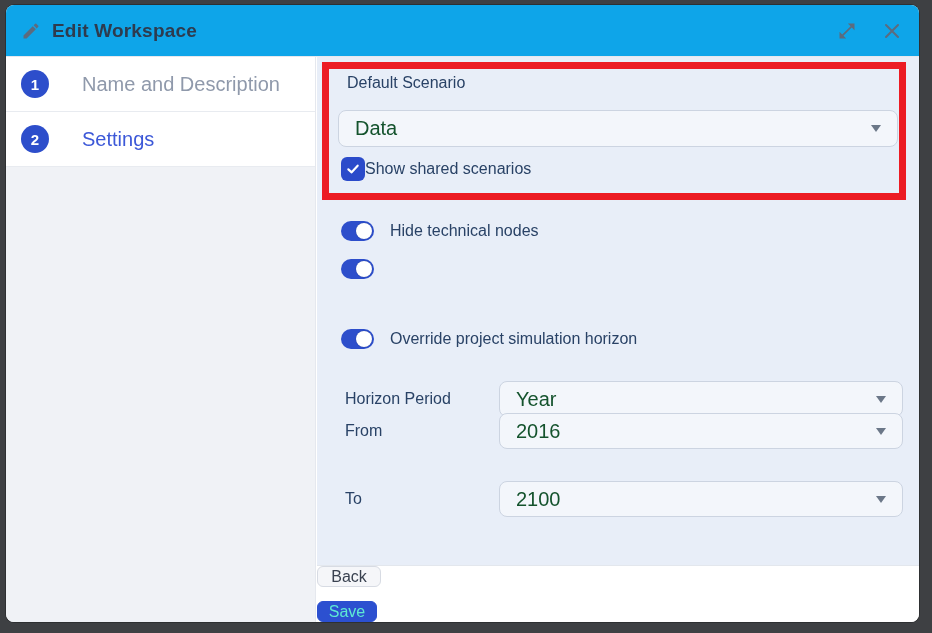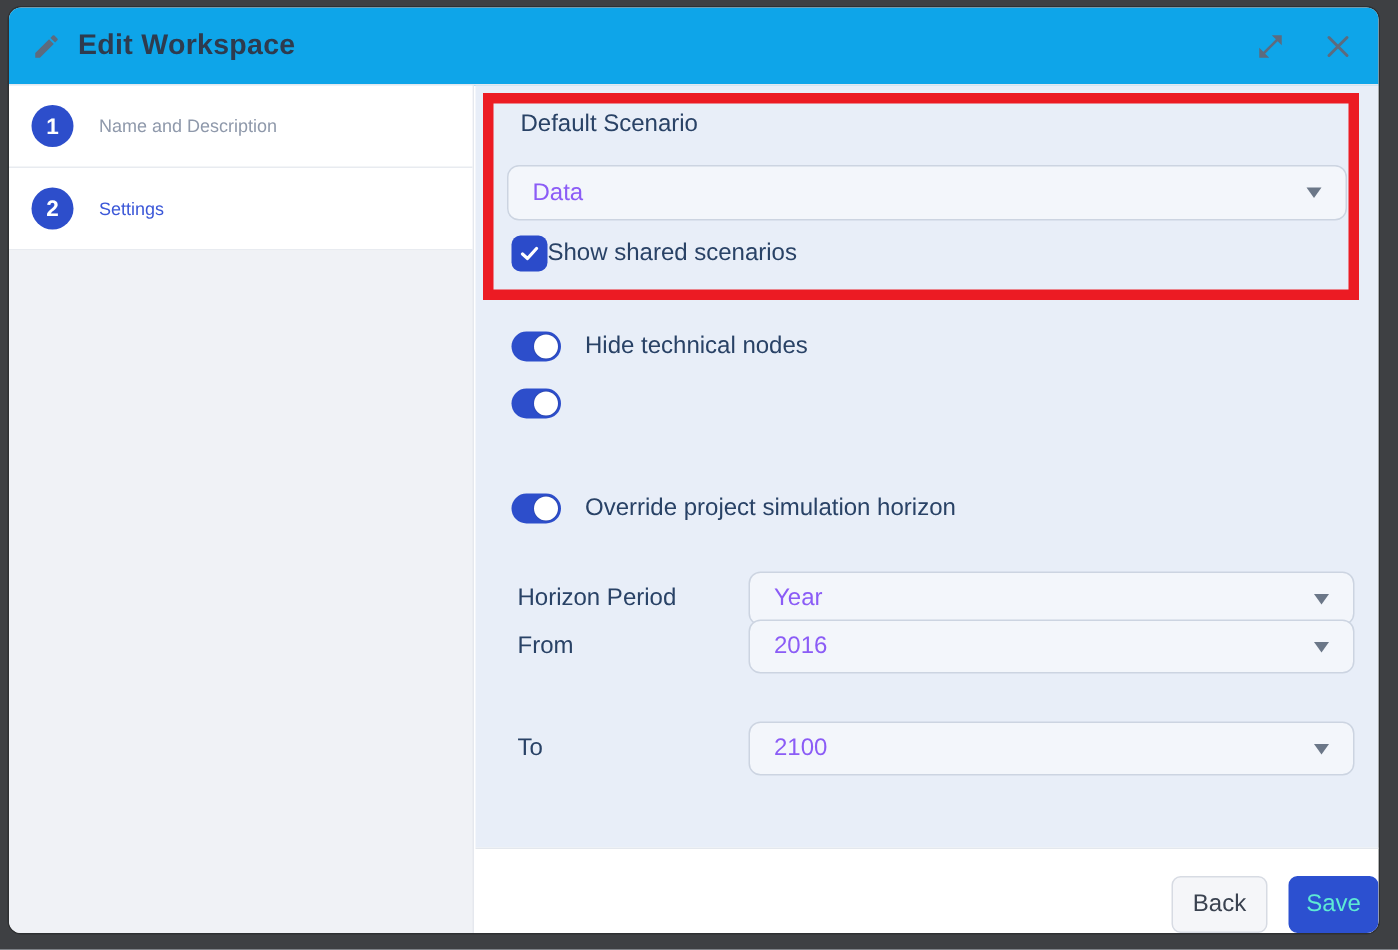--- a/index.html
+++ b/index.html
@@ -37,42 +37,42 @@
   }
   .step-item {
     height: 55px; background: #ffffff; border-bottom: 1px solid #e8ebf0;
     display: flex; align-items: center; padding-left: 15px; cursor: pointer;
   }
   .step-circle {
     width: 28px; height: 28px; border-radius: 50%; background: #2d4ecb;
     color: #ffffff; font-size: 15px; font-weight: 700;
     display: flex; align-items: center; justify-content: center; flex: 0 0 auto;
   }
-  .step-label { margin-left: 17px; font-size: 12px; }
+  .step-label { margin-left: 33px; font-size: 20px; }
   .step-inactive .step-label { color: #8f99ab; }
   .step-active .step-label { color: #3c58d8; }
 
   
   .settings-area {
     position: absolute; left: 311px; top: 52px; right: 0; height: 508px;
     background: #e8eef8;
   }
   .panel-footer {
     position: absolute; left: 311px; right: 0; bottom: 0; height: 57px;
     background: #ffffff; border-top: 1px solid #e3e7ed;
-    display: flex; align-items: flex-end; justify-content: flex-end; gap: 14px; 
+    display: flex; align-items: flex-start; justify-content: flex-end; gap: 14px; padding-right: 16px; flex-direction: column;
   }
 
   .field-label { font-size: 16px; color: #294266; }
 
   .dropdown {
     position: absolute; background: #f3f6fb; border: 1px solid #ccd4e1; border-radius: 8px;
     display: flex; align-items: center; padding: 0 16px; cursor: pointer;
   }
-  .dropdown .value { font-size: 16px; color: #8b5cf6; }
+  .dropdown .value { font-size: 20px; color: #14532d; }
   .caret {
     margin-left: auto; width: 0; height: 0;
     border-left: 5px solid transparent; border-right: 5px solid transparent;
     border-top: 7px solid #6b7788;
   }
 
   .default-label { position: absolute; left: 30px; top: 17px; }
   .dd-scenario { left: 21px; top: 53px; width: 560px; height: 37px; }
 
   .checkbox-row { position: absolute; left: 24px; top: 100px; display: flex; align-items: center; }

